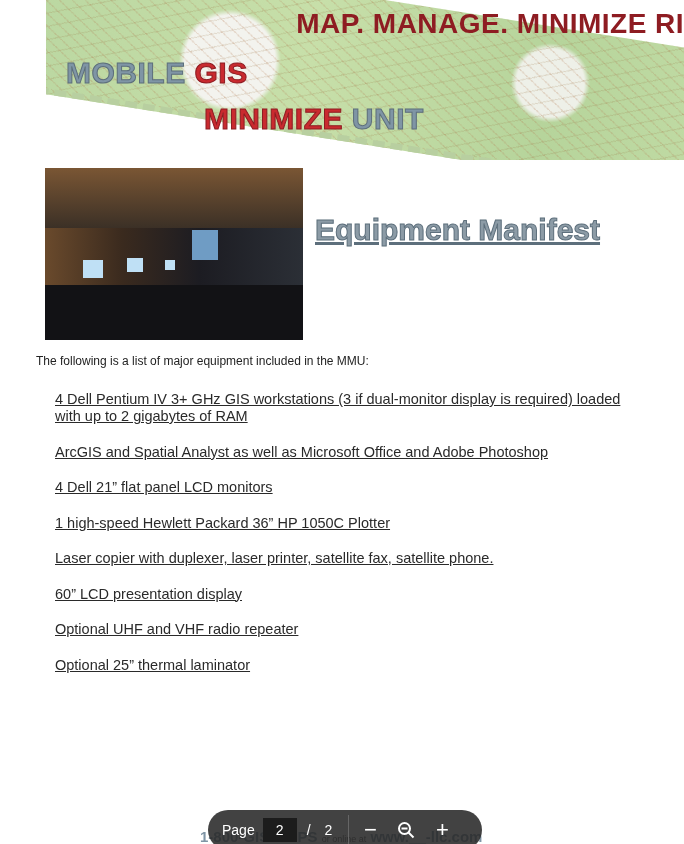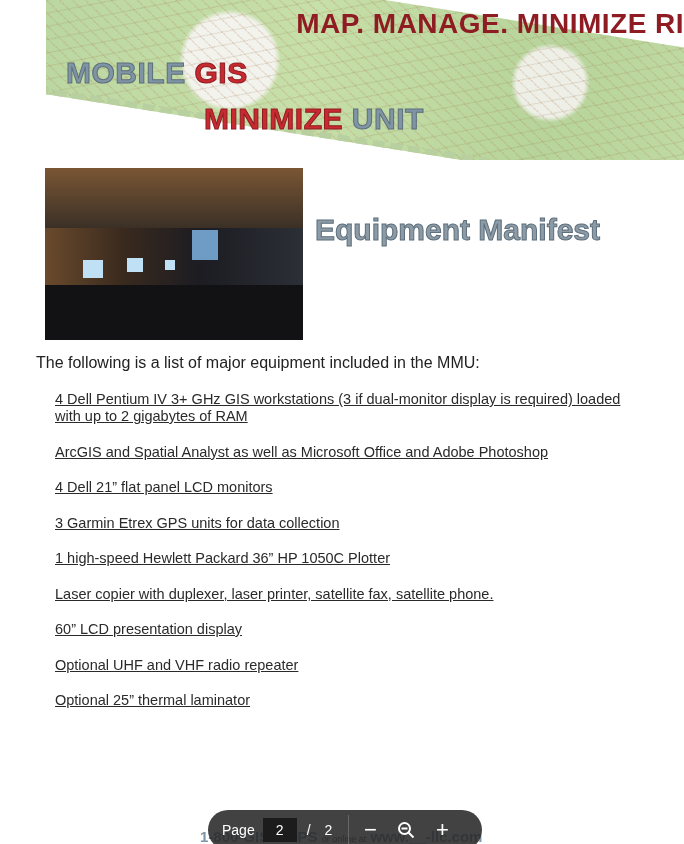--- a/index.html
+++ b/index.html
@@ -19,22 +19,22 @@
   .title1{position:absolute;left:20px;top:56px;font-weight:900;font-size:30px;letter-spacing:0.5px;white-space:nowrap;}
   .title2{position:absolute;left:158px;top:102px;font-weight:900;font-size:30px;letter-spacing:0.5px;white-space:nowrap;}
   .grey{color:#7f95a5;-webkit-text-stroke:1px #5d6f7c;}
   .red{color:#c92a2f;-webkit-text-stroke:1px #8e1c22;}
   .photo{position:absolute;left:45px;top:168px;width:258px;height:172px;overflow:hidden;
     background:linear-gradient(90deg,#6a4a2c 0%,#3a2a1e 30%,#1c1c22 60%,#2b2f36 100%);}
   .photo .ceiling{position:absolute;left:0;top:0;width:100%;height:60px;background:linear-gradient(180deg,#7a5634,#3b3026);}
   .photo .screen{position:absolute;left:147px;top:62px;width:26px;height:30px;background:#6f9cc4;}
   .photo .mon{position:absolute;width:20px;height:18px;background:#bfe0f5;}
   .photo .desk{position:absolute;left:0;bottom:0;width:100%;height:55px;background:#121215;}
-  .manifest{position:absolute;left:315px;top:213px;font-weight:900;font-size:30px;color:#8c9ba6;-webkit-text-stroke:1px #5d6f7c;white-space:nowrap;}
-  .intro{position:absolute;left:36px;top:354px;font-size:16px;color:#222;}
+  .manifest{position:absolute;left:315px;top:213px;font-weight:900;font-size:30px;color:#8c9ba6;-webkit-text-stroke:1px #5d6f7c;white-space:nowrap;text-decoration:underline;}
+  .intro{position:absolute;left:36px;top:354px;font-size:12px;color:#222;}
   .list{position:absolute;left:55px;top:391px;width:590px;font-size:14.5px;color:#2a2a2a;line-height:17px;text-decoration:underline;}
   .item{margin:0 0 18.5px 0;}
   .footer-text{position:absolute;left:200px;top:828px;font-size:15px;color:#7f95a5;white-space:nowrap;font-weight:bold;}
   .footer-text .small{font-size:9px;color:#555;font-weight:normal;}
   .toolbar{position:absolute;left:208px;top:810px;width:274px;height:40px;border-radius:20px;background:rgba(40,40,40,0.88);display:flex;align-items:center;color:#fff;font-size:14px;}
   .tb-page{margin-left:14px;}
   .tb-input{margin-left:8px;width:30px;height:22px;background:#1c1c1c;border:none;color:#fff;font-size:14px;text-align:center;font-family:"Liberation Sans",sans-serif;}
   .tb-sep{margin-left:10px;}
   .tb-total{margin-left:14px;}
   .tb-div{width:1px;height:30px;background:#666;margin-left:16px;}
@@ -67,21 +67,20 @@
   </div>
 
   <div class="manifest">Equipment Manifest</div>
 
   <div class="intro">The following is a list of major equipment included in the MMU:</div>
 
   <div class="list">
     <div class="item">4 Dell Pentium IV 3+ GHz GIS workstations (3 if dual-monitor display is required) loaded with up to 2 gigabytes of RAM</div>
     <div class="item">ArcGIS and Spatial Analyst as well as Microsoft Office and Adobe Photoshop</div>
     <div class="item">4 Dell 21” flat panel LCD monitors</div>
-    <div class="item">3 Garmin Etrex GPS units for data collection</div>
     <div class="item">1 high-speed Hewlett Packard  36” HP 1050C Plotter</div>
     <div class="item">Laser copier with duplexer, laser printer, satellite fax, satellite phone.</div>
     <div class="item">60” LCD presentation display</div>
     <div class="item">Optional UHF and VHF radio repeater</div>
     <div class="item">Optional 25” thermal laminator</div>
   </div>
 
   <div class="footer-text">
     <span>1-800-GIS-MAPS</span>
     <span class="small">or online at</span>

